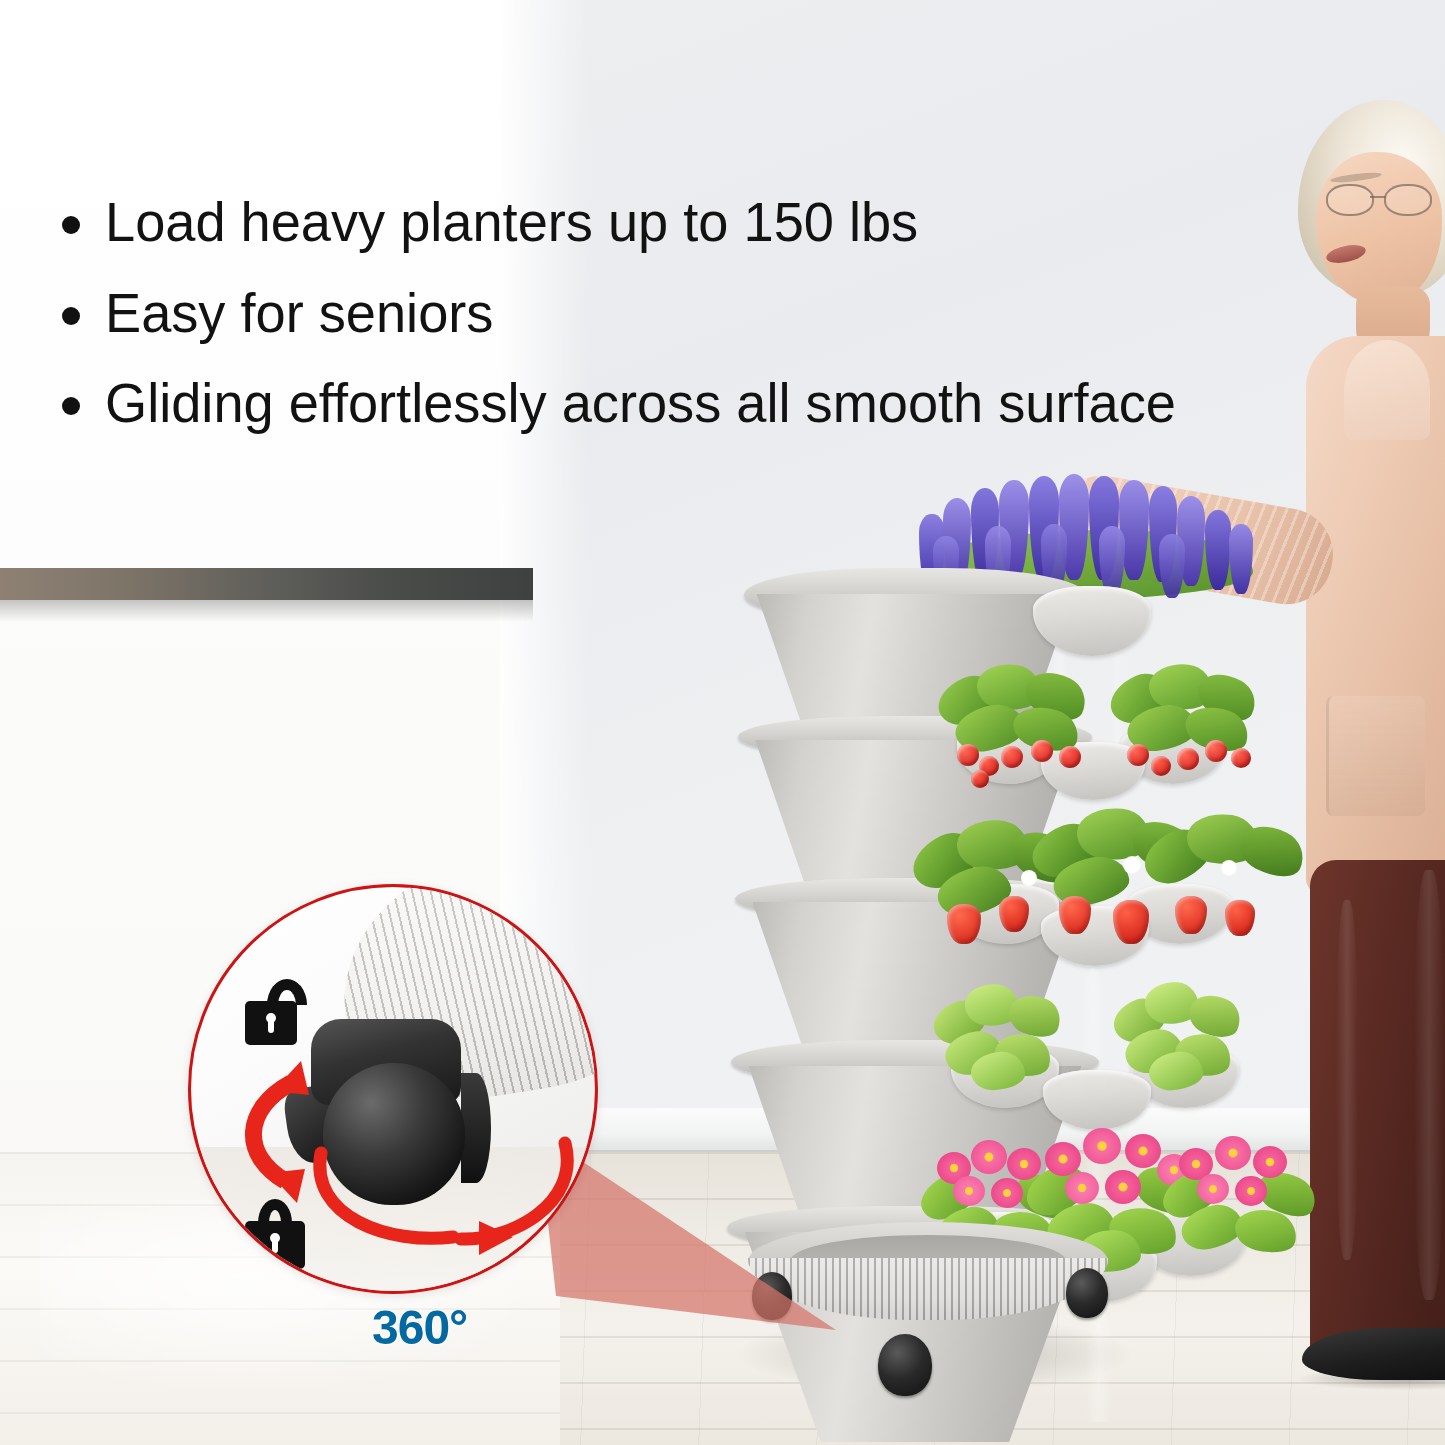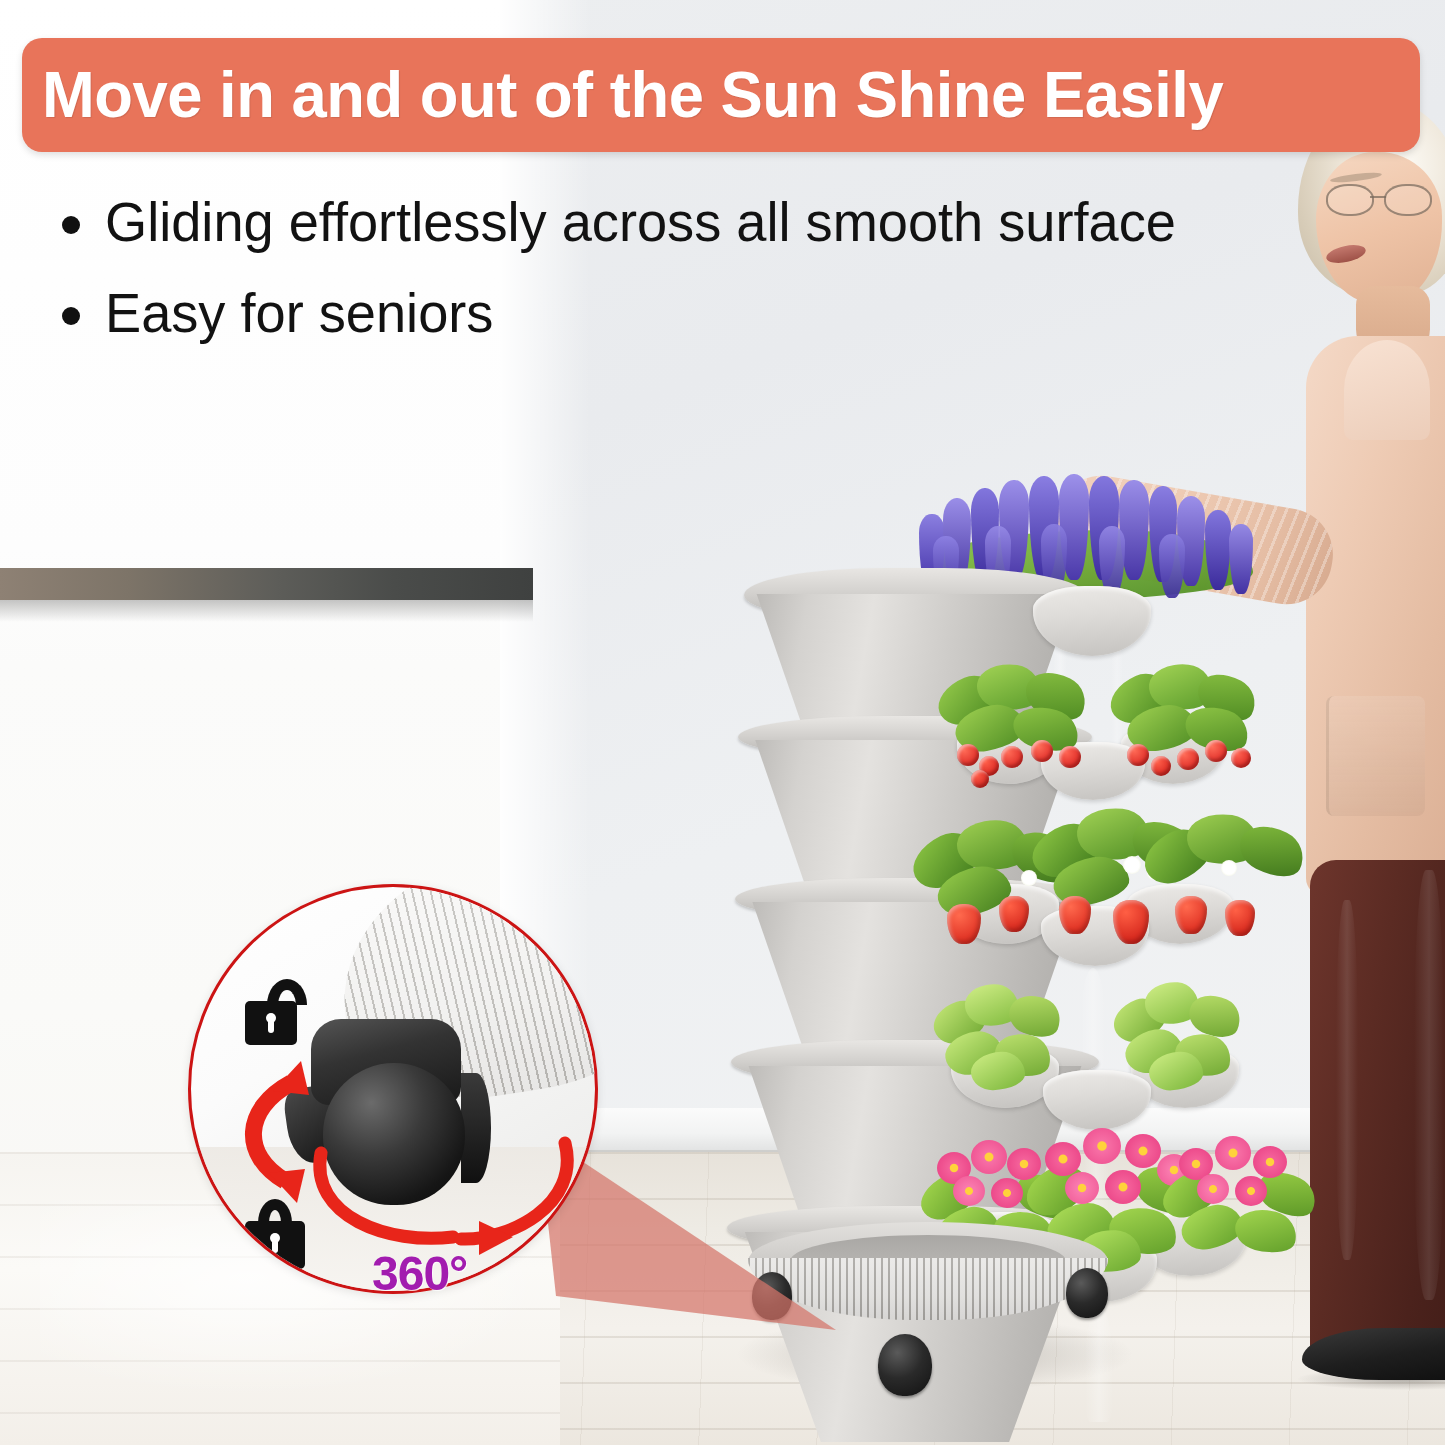--- a/index.html
+++ b/index.html
@@ -461,24 +461,24 @@
   }
   .lock-keyslot {
     position: absolute;
     width: 6px; height: 12px;
     background: #ffffff;
     border-radius: 0 0 3px 3px;
   }
 
   .label-360 {
     position: absolute;
-    left: 372px; top: 1246px;
+    left: 372px; top: 1300px;
     font-size: 48px;
     font-weight: bold;
-    color: #a21caf;
+    color: #0369a1;
     letter-spacing: -1px;
     text-shadow: 1px 1px 0 rgba(255,255,255,0.8);
   }
 </style>
 </head>
 <body>
 
 <div id="stage">
 
   <div class="bg-wall-left"></div>
@@ -744,28 +744,29 @@
 
     <svg style="position:absolute;left:112px;top:238px;width:280px;height:130px;" viewBox="0 0 280 130">
       <path d="M18 28 C 6 92, 86 120, 150 112" stroke="#e8251a" stroke-width="13" fill="none" stroke-linecap="round"></path>
       <path d="M262 18 C 278 80, 206 116, 158 114" stroke="#e8251a" stroke-width="13" fill="none" stroke-linecap="round"></path>
       <polygon points="176,96 176,130 210,112" fill="#e8251a"></polygon>
     </svg>
   </div>
 
   <div class="label-360">360°</div>
 
-  <div class="banner" style="background:#e8745a;">
-    <span class="banner-text">Move in and out of the Sun Shine Easily</span>
-  </div>
 
   <div class="bullets">
     <div class="bullet-row">
       <span class="bullet-dot"></span>
-      <span class="bullet-label">Gliding effortlessly across all smooth surface</span>
+      <span class="bullet-label">Load heavy planters up to 150 lbs</span>
     </div>
     <div class="bullet-row">
       <span class="bullet-dot"></span>
       <span class="bullet-label">Easy for seniors</span>
     </div>
+    <div class="bullet-row">
+      <span class="bullet-dot"></span>
+      <span class="bullet-label">Gliding effortlessly across all smooth surface</span>
+    </div>
   </div>
 
 </div>
 
 </body></html>

